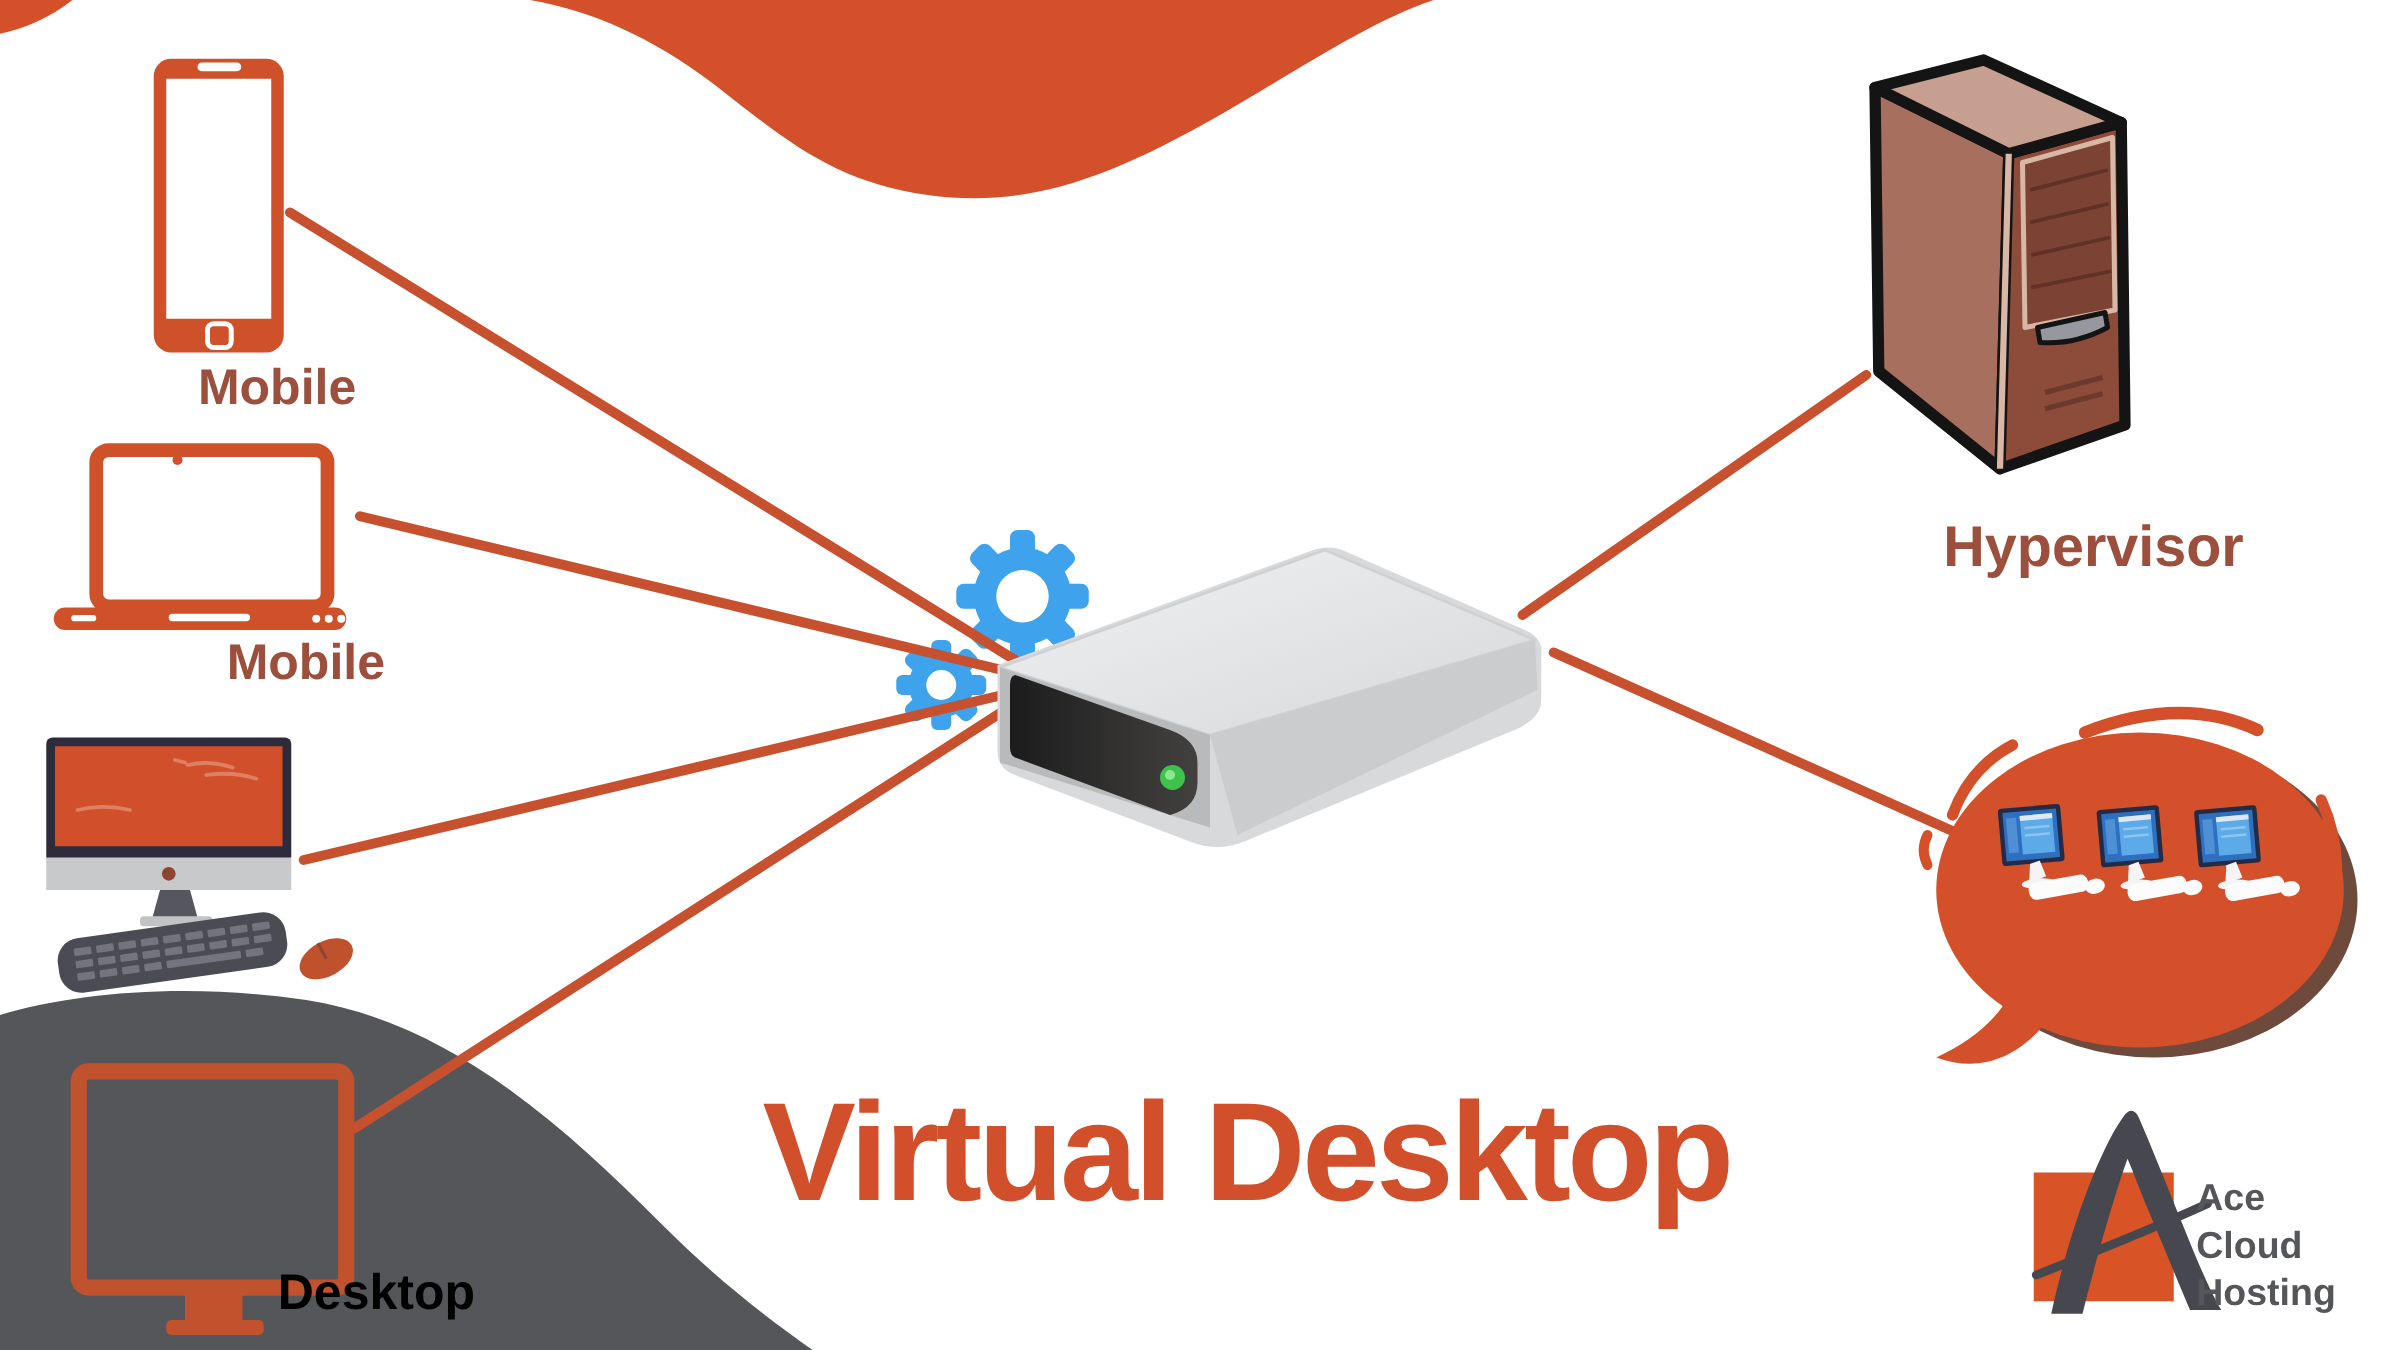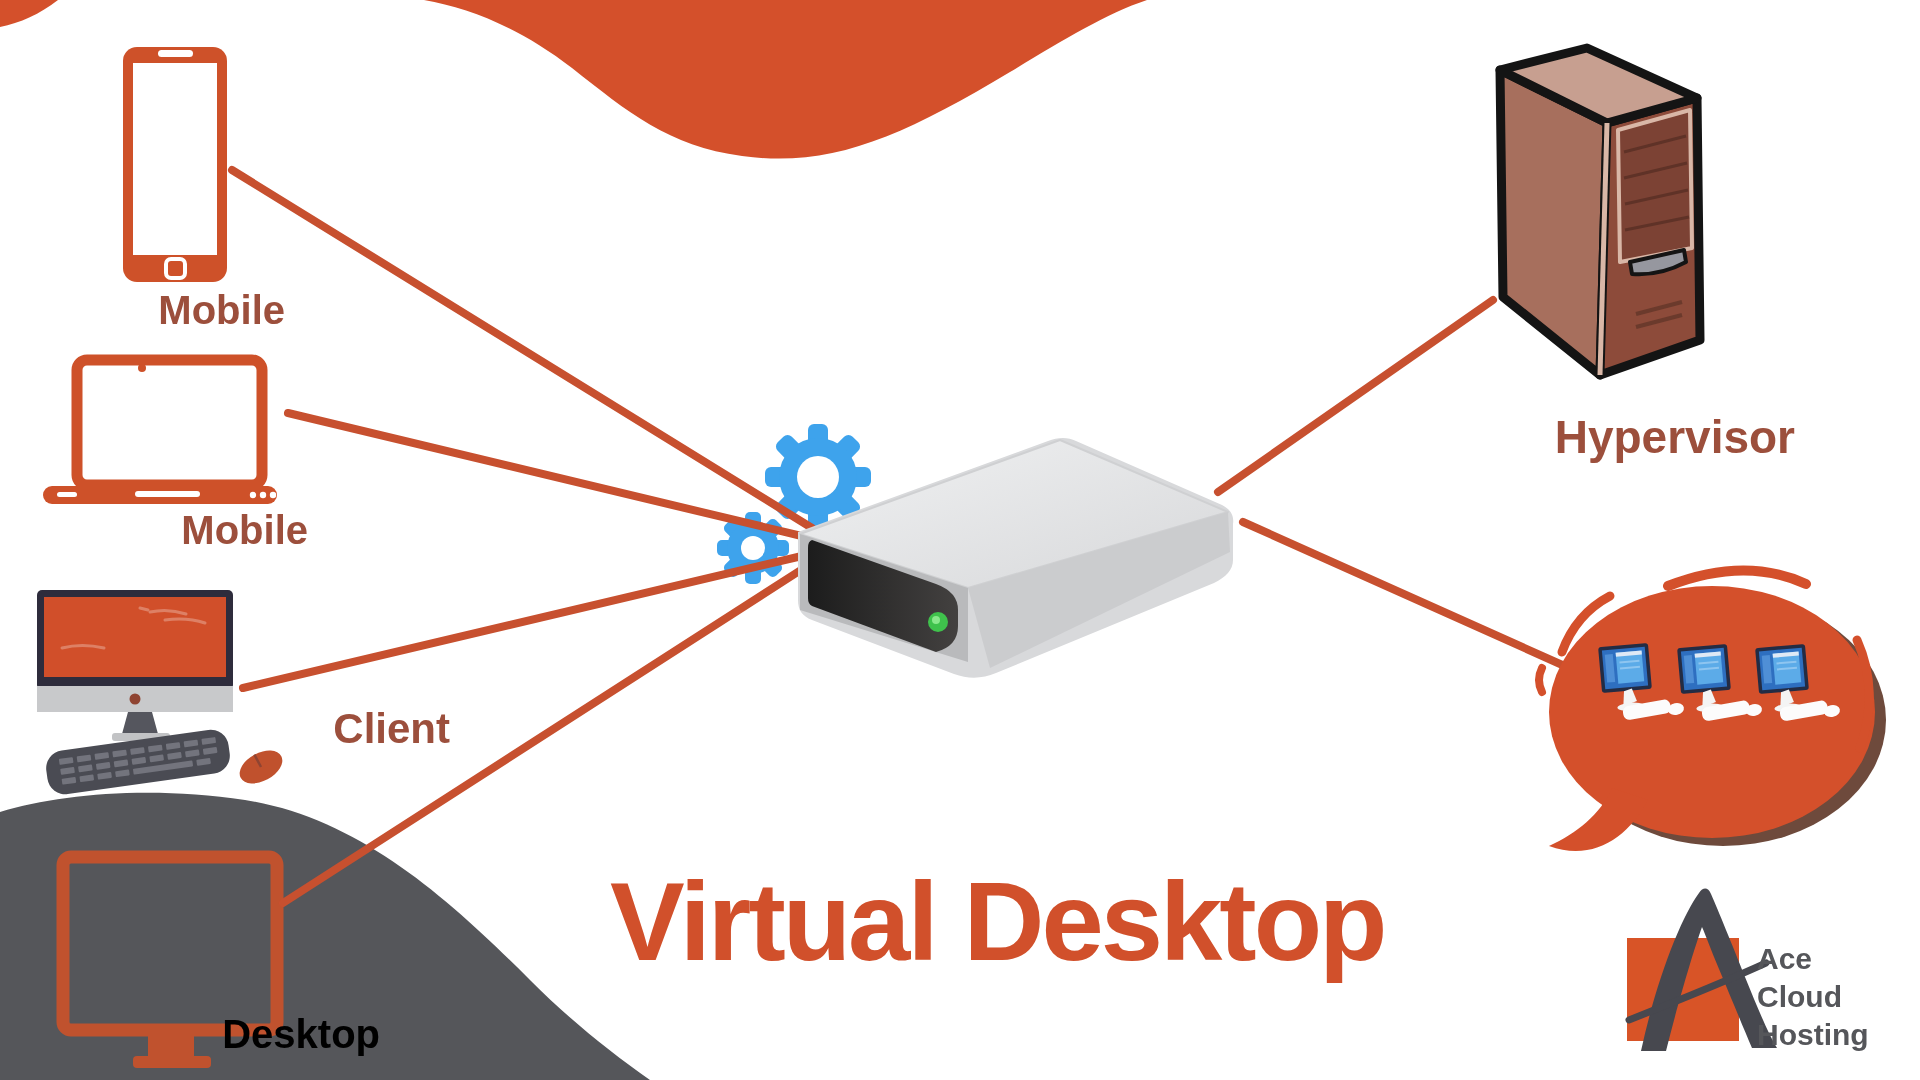--- a/index.html
+++ b/index.html
@@ -258,21 +258,20 @@
 
   <g>
     <rect x="1627" y="938" width="112" height="103" fill="#D85427"></rect>
     <path fill="#47484F" d="M1641,1051 C1657,977 1682,916 1699,893 C1703,887 1708,887 1711,894 C1718,910 1732,944 1745,977 C1758,1009 1768,1033 1777,1048 L1752,1048 C1743,1027 1732,1000 1719,969 C1711,950 1706,936 1702,927 C1693,952 1678,1003 1666,1051 Z"></path>
     <path fill="none" stroke="#47484F" stroke-width="7" stroke-linecap="round" d="M1629,1020 C1672,1003 1720,984 1766,963"></path>
   </g>
 </svg>
 
 <div class="lbl lbl-mobile">Mobile</div>
 <div class="lbl lbl-laptop">Mobile</div>
-<div class="lbl lbl-client">Client</div>
 <div class="lbl lbl-desktop">Desktop</div>
 <div class="lbl lbl-hyper">Hypervisor</div>
 
 <div class="title">Virtual Desktop</div>
 
 <div class="logo-text">
   <div>Ace</div>
   <div>Cloud</div>
   <div>Hosting</div>
 </div>

